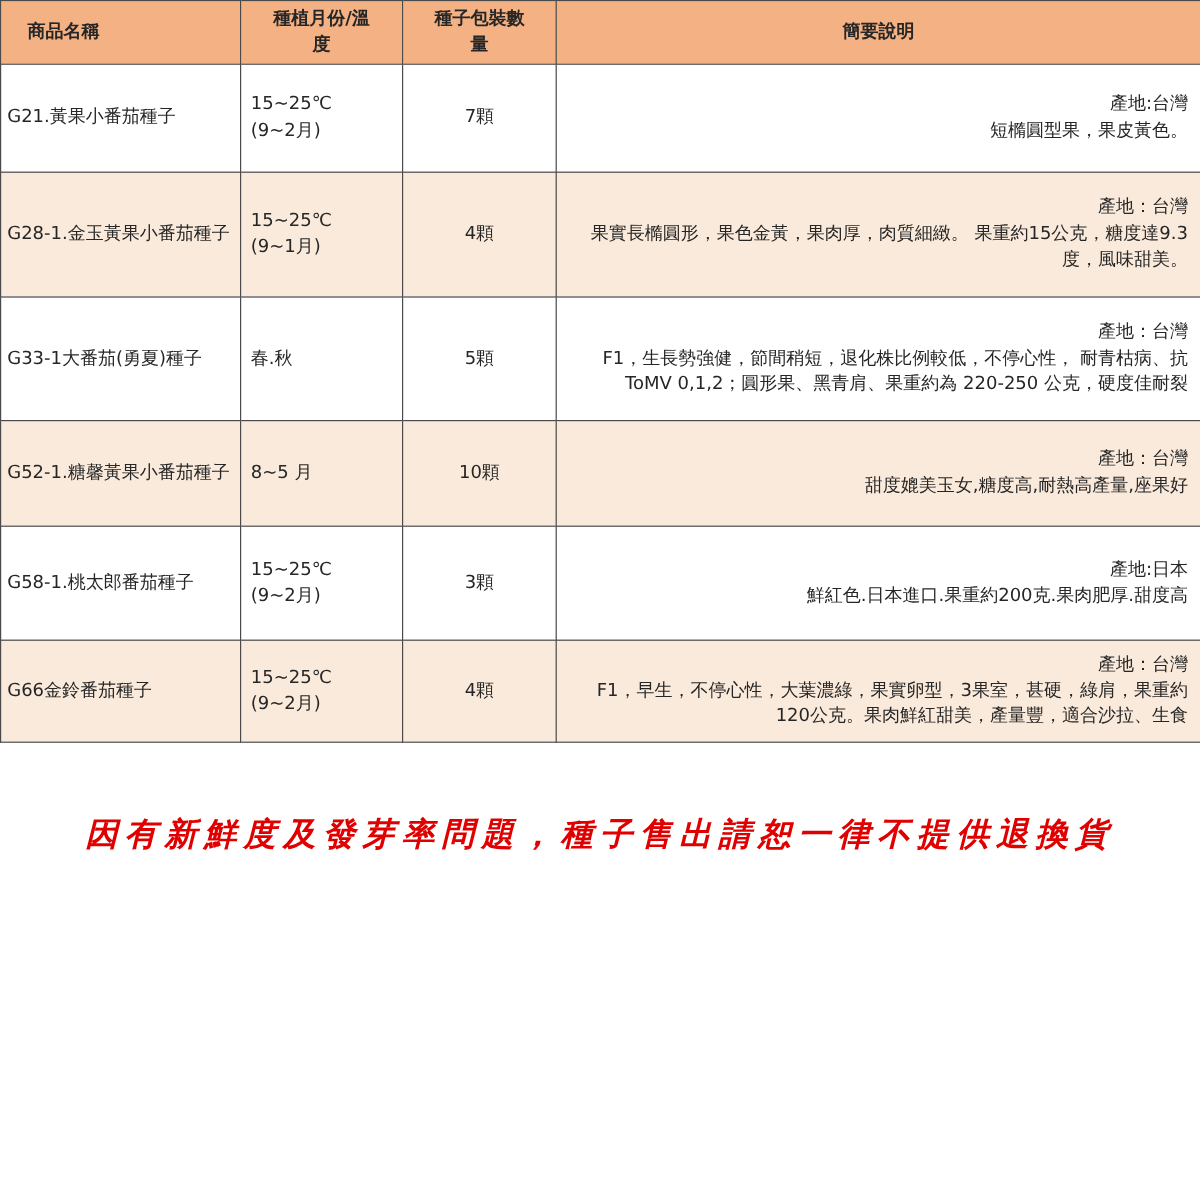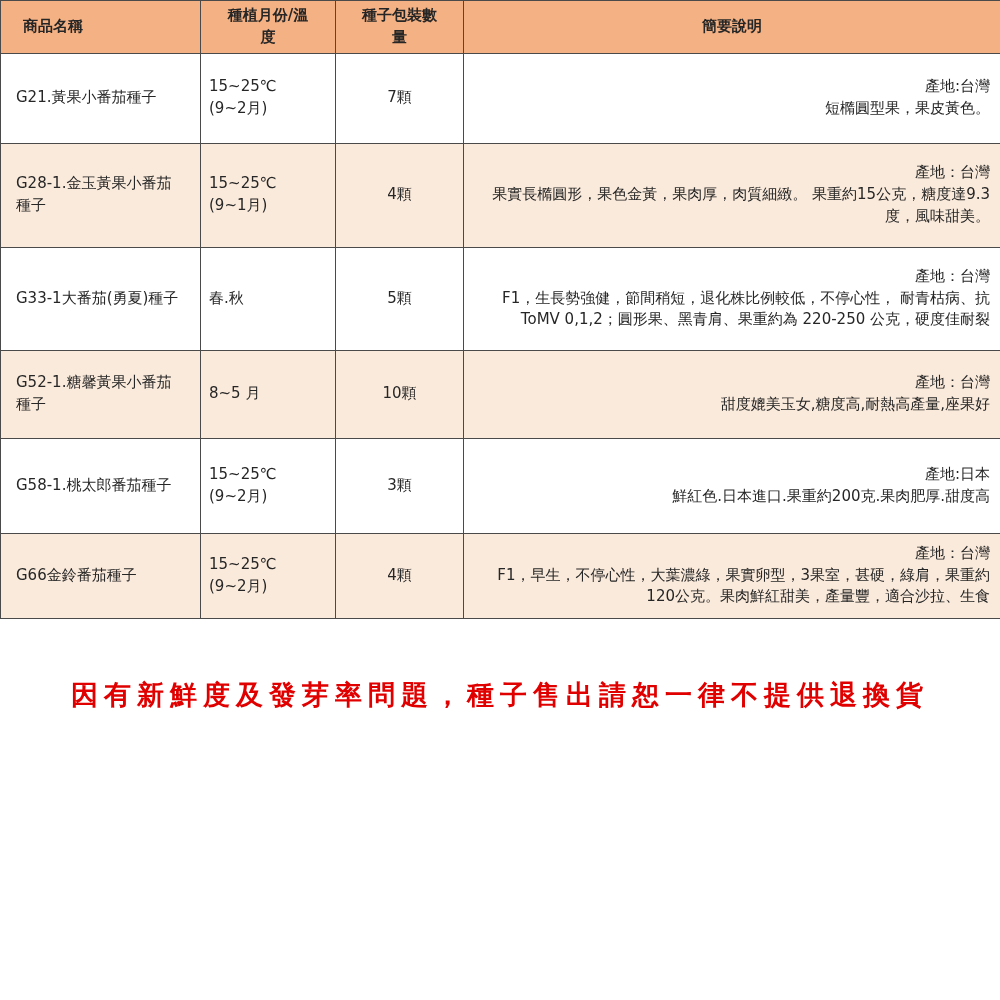--- a/index.html
+++ b/index.html
@@ -33,21 +33,21 @@
 
   thead th {
     background: #f4b183;
     height: 35px;
     font-weight: bold;
     text-align: center;
     padding: 4px 22px;
   }
   thead th.h-name { text-align: left; }
 
-  tbody td.col-name  { text-align: left;  padding: 4px 15px; }
+  tbody td.col-name  { text-align: left;  padding: 4px 5px; }
   tbody td.col-season{ text-align: left;padding: 20px 8px; }
   tbody td.col-qty   { text-align: center;padding: 4px 6px; }
   tbody td.col-desc  { text-align: right;  padding: 8px 10px; }
 
   tbody tr.alt td { background: #faeadb; }
 
   tbody tr:nth-child(1) td { height: 90px; }
   tbody tr:nth-child(2) td { height: 104px; }
   tbody tr:nth-child(3) td { height: 103px; }
   tbody tr:nth-child(4) td { height: 88px; }
@@ -58,20 +58,21 @@
   tbody tr:nth-child(9) td { height: 117px; }
 
   .notice {
     margin-top: 58px;
     text-align: center;
     color: #e00000;
     font-size: 27px;
     font-weight: bold;
     letter-spacing: 6px;
     white-space: nowrap;
+    font-style: italic;
   }
 </style>
 </head>
 <body>
 
 <div class="page">
 
   <table class="seed-table">
     <colgroup>
       <col class="c-name">

